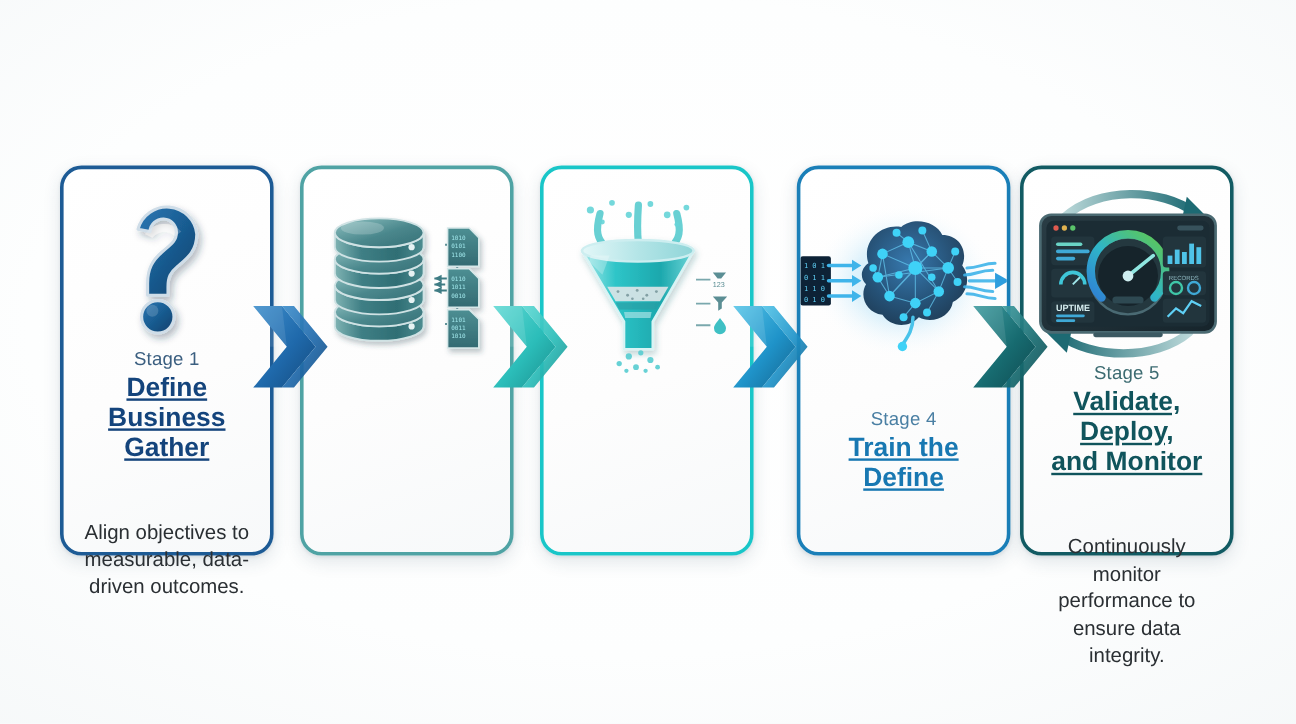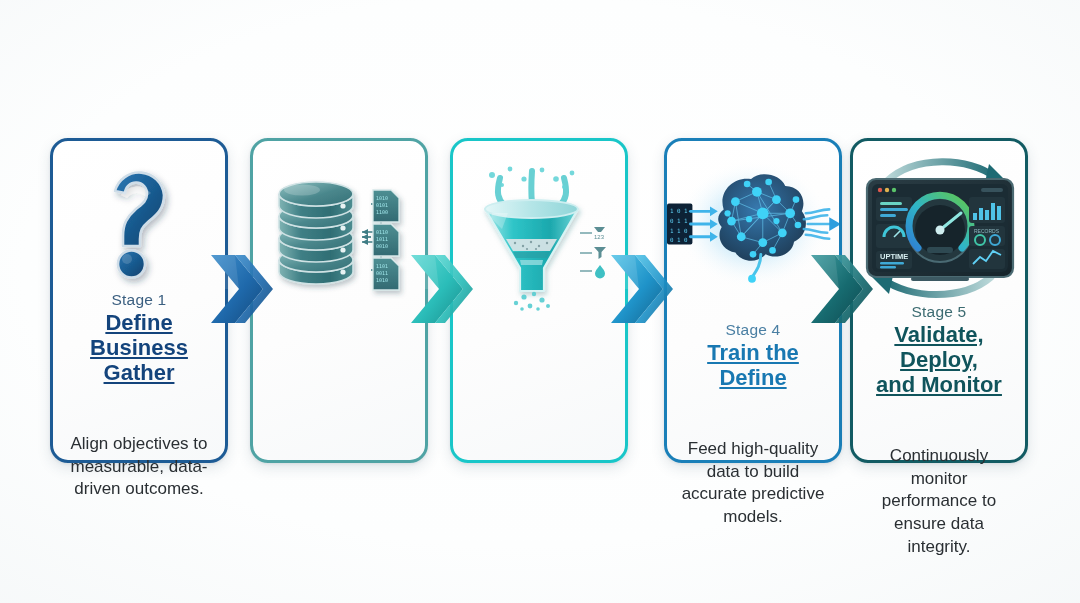--- a/index.html
+++ b/index.html
@@ -360,21 +360,20 @@
         </g>
         <polygon points="166,66 178,73 166,80" fill="#2e9ede"></polygon>
       </svg>
     </div>
     <div class="txt">
       <div class="stage-label">Stage 4</div>
       <div class="stage-title">
         <span>Train the</span><br>
         <span>Define</span>
       </div>
-      <div class="stage-desc">Feed high-quality data to build accurate predictive models.</div>
     </div>
   </div>
 
   <div class="card c5">
     <div class="icon-wrap">
       <svg width="172" height="152" viewBox="0 0 172 152">
         <defs>
           <linearGradient id="scr" x1="0" y1="0" x2="1" y2="1">
             <stop offset="0%" stop-color="#2a3d45"></stop>
             <stop offset="100%" stop-color="#16242b"></stop>

